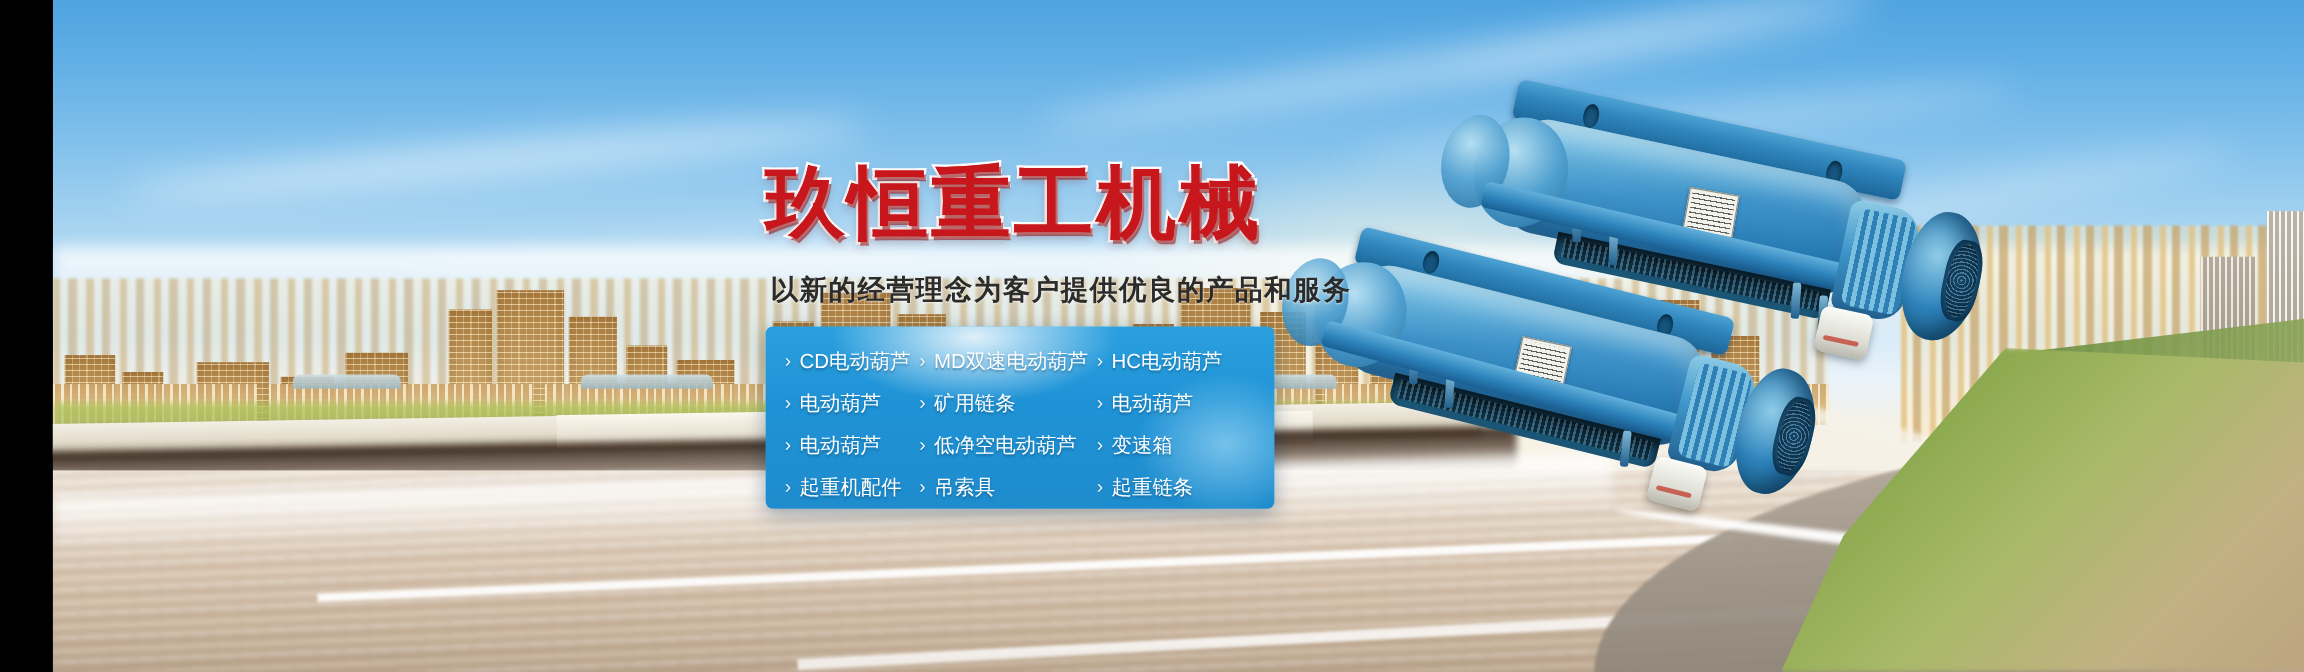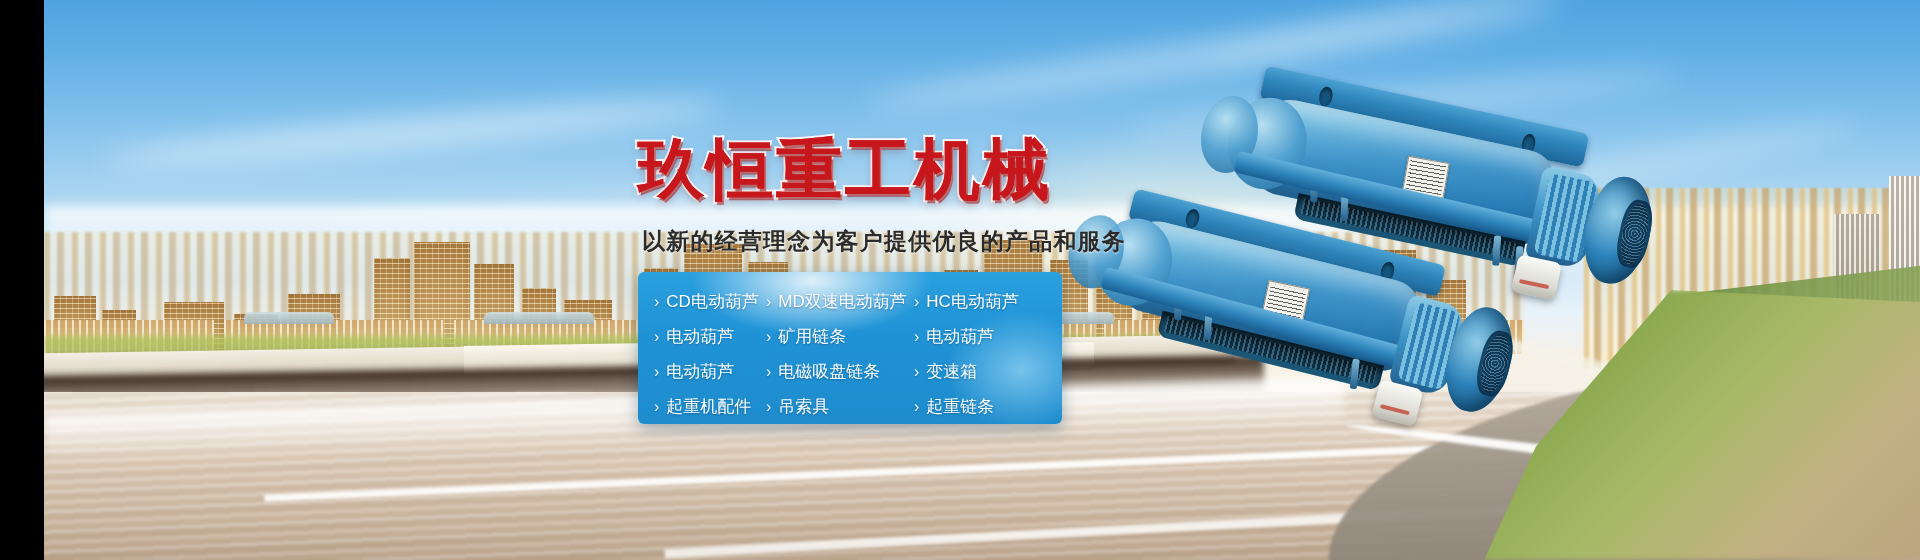--- a/index.html
+++ b/index.html
@@ -369,21 +369,21 @@
         </a>
       </div>
 
       <div class="prow">
         <a class="pitem col0">
           <span class="chev">›</span>
           <span>电动葫芦</span>
         </a>
         <a class="pitem col1">
           <span class="chev">›</span>
-          <span>电磁吸盘链条</span>
+          <span>低净空电动葫芦</span>
         </a>
         <a class="pitem col2">
           <span class="chev">›</span>
           <span>变速箱</span>
         </a>
       </div>
 
       <div class="prow">
         <a class="pitem col0">
           <span class="chev">›</span>

